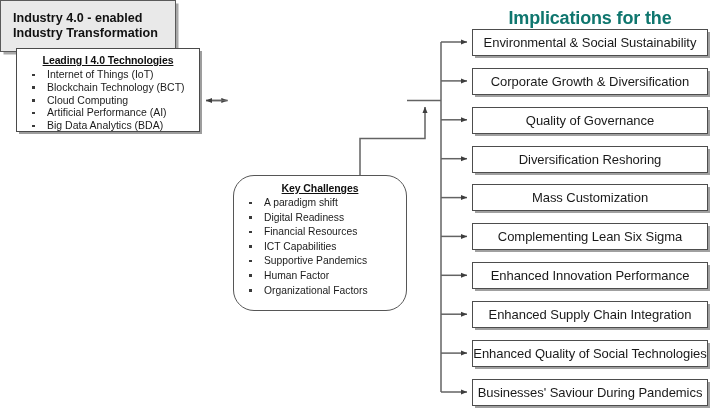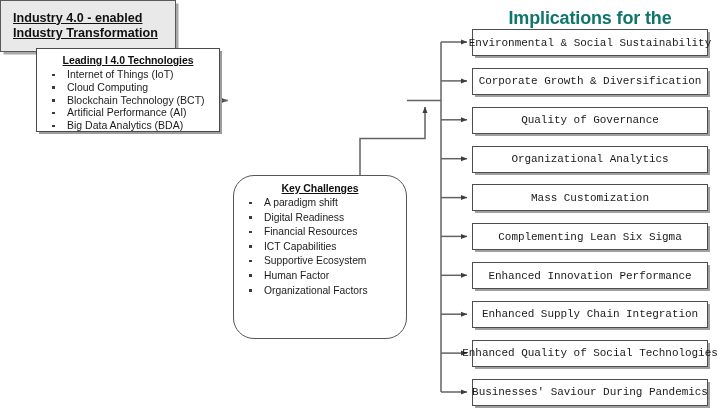--- a/index.html
+++ b/index.html
@@ -33,21 +33,20 @@
     box-shadow: 2.5px 2.5px 0 -0.5px #9d9d9d;
   }
 
   
   #tech-box {
     left: 16px;
     top: 48px;
     width: 184px;
     height: 84px;
     padding: 5px 0 0 0;
-    margin-left: 20px;
   }
   .box-title {
     text-align: center;
     font-weight: bold;
     font-size: 10.5px;
     color: #0f0f0f;
     text-decoration: underline;
     letter-spacing: -0.1px;
     margin-bottom: 2px;
   }
@@ -86,29 +85,28 @@
     display: flex;
     align-items: center;
     justify-content: flex-start;
   }
   #core-box .core-text {
     font-size: 12.6px;
     font-weight: bold;
     color: #111111;
     line-height: 15.5px;
     padding-left: 12px;
-    text-decoration: underline;
   }
 
   
   #challenge-box {
     left: 233px;
     top: 175px;
     width: 174px;
-    height: 164px;
+    height: 136px;
     border: 1.6px solid #565656;
     border-radius: 21px;
     background: #ffffff;
     box-shadow: none;
     padding-top: 6px;
   }
   #challenge-box .box-title { font-size: 10.5px; }
   #challenge-box .bullet-list li { line-height: 14.6px; font-size: 10.3px; }
 
   
@@ -130,25 +128,24 @@
     height: 27px;
     box-sizing: border-box;
     background: #ffffff;
     border: 1.5px solid #4d4d4d;
     box-shadow: 2.5px 2.5px 0 -0.5px #a0a0a0;
     display: flex;
     align-items: center;
     justify-content: center;
   }
   .imp-box span {
-    font-size: 11px;
+    font-size: 13px;
     color: #1a1a1a;
     letter-spacing: -0.05px;
     white-space: nowrap;
-    font-family: Liberation Mono, monospace;
   }
 </style>
 </head>
 <body>
 
 <div id="canvas">
 
   <svg class="svg-layer" viewBox="0 0 720 409">
     <defs>
       <marker id="arr" markerWidth="7" markerHeight="7" refX="6.2" refY="3" orient="auto" markerUnits="userSpaceOnUse">
@@ -180,60 +177,60 @@
       <line x1="441" y1="314.2" x2="467" y2="314.2" marker-end="url(#arr)"></line>
       <line x1="441" y1="353.1" x2="467" y2="353.1" marker-end="url(#arr)"></line>
       <line x1="441" y1="392.0" x2="467" y2="392.0" marker-end="url(#arr)"></line>
     </g>
   </svg>
 
   <div class="box" id="tech-box">
     <div class="box-title">Leading I 4.0 Technologies</div>
     <ul class="bullet-list">
       <li>Internet of Things (IoT)</li>
+      <li>Blockchain Technology (BCT)</li>
       <li>Cloud Computing</li>
-      <li>Blockchain Technology (BCT)</li>
       <li>Artificial Performance (AI)</li>
       <li>Big Data Analytics (BDA)</li>
     </ul>
   </div>
 
   <div id="core-box">
     <div class="core-text">
       <div>Industry 4.0 - enabled</div>
       <div>Industry Transformation</div>
     </div>
   </div>
 
   <div class="box" id="challenge-box">
     <div class="box-title">Key Challenges</div>
     <ul class="bullet-list">
       <li>A paradigm shift</li>
       <li>Digital Readiness</li>
       <li>Financial Resources</li>
       <li>ICT Capabilities</li>
-      <li>Supportive Ecosystem</li>
+      <li>Supportive Pandemics</li>
       <li>Human Factor</li>
       <li> Organizational Factors</li>
     </ul>
   </div>
 
   <div id="implications-title">Implications for the Strategy</div>
 
   <div class="imp-box" style="top:29px">
       <span>Environmental &amp; Social Sustainability</span>
     </div>
   <div class="imp-box" style="top:106.5px">
       <span>Quality of Governance</span>
     </div>
   <div class="imp-box" style="top:67.5px">
       <span>Corporate Growth &amp; Diversification</span>
     </div>
   <div class="imp-box" style="top:145.5px">
-      <span>Organizational Analytics</span>
+      <span>Diversification Reshoring</span>
     </div>
   <div class="imp-box" style="top:184px">
       <span>Mass Customization</span>
     </div>
   <div class="imp-box" style="top:223px">
       <span>Complementing Lean Six Sigma</span>
     </div>
   <div class="imp-box" style="top:262px">
       <span>Enhanced Innovation Performance</span>
     </div>

